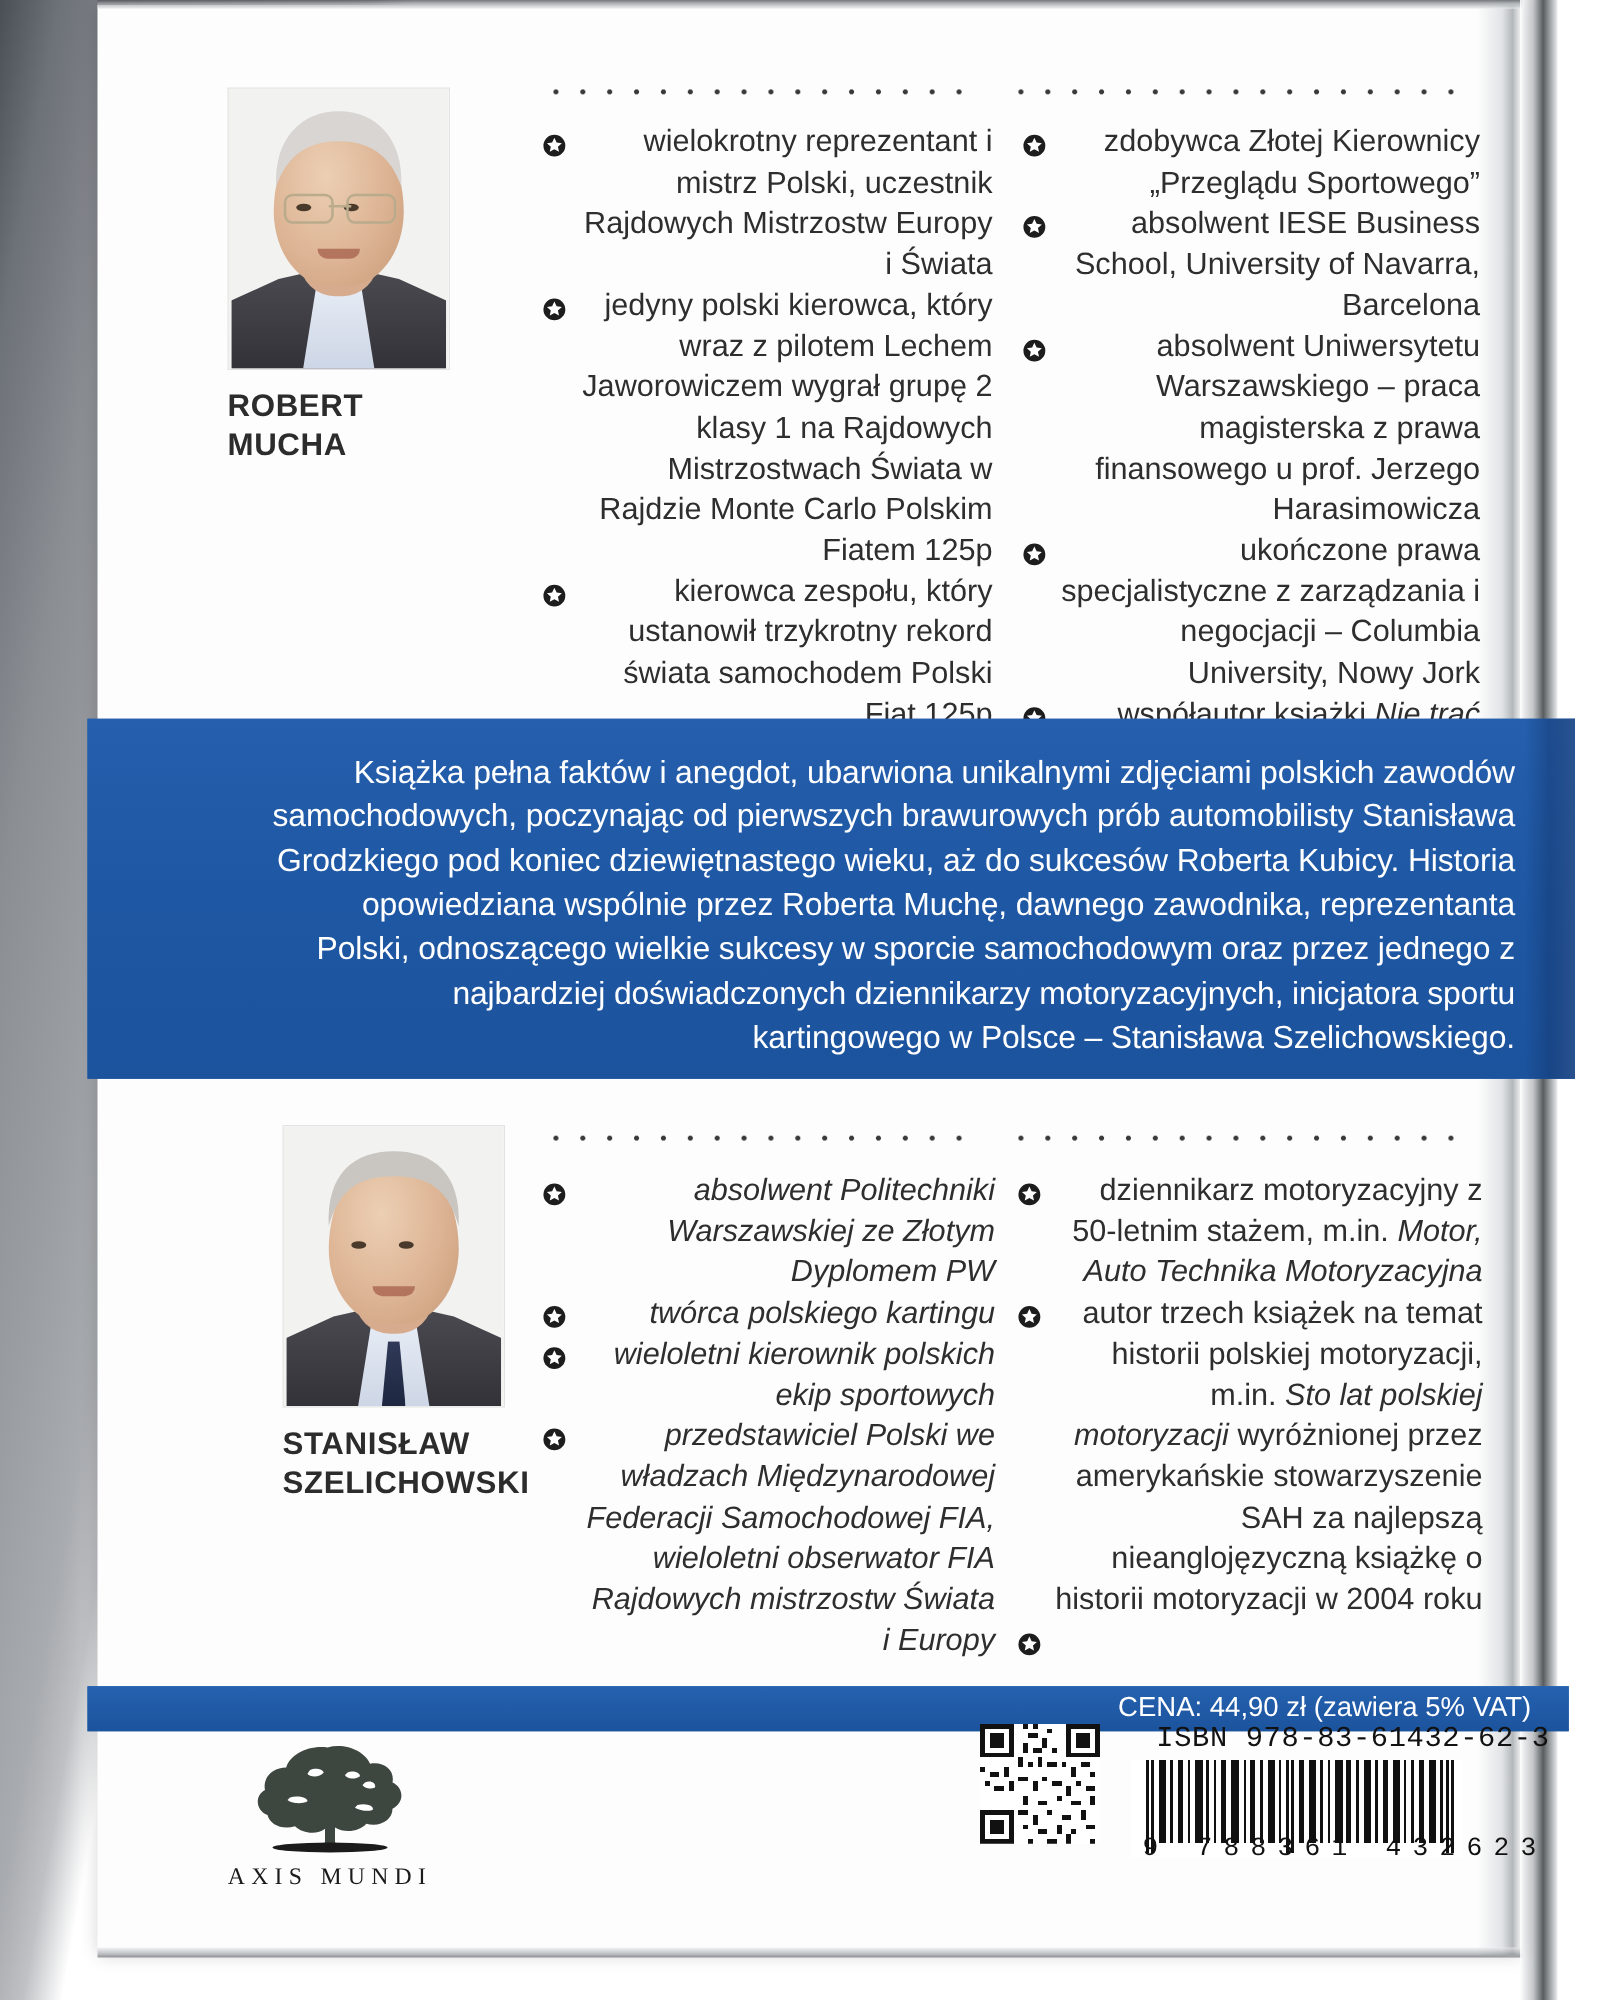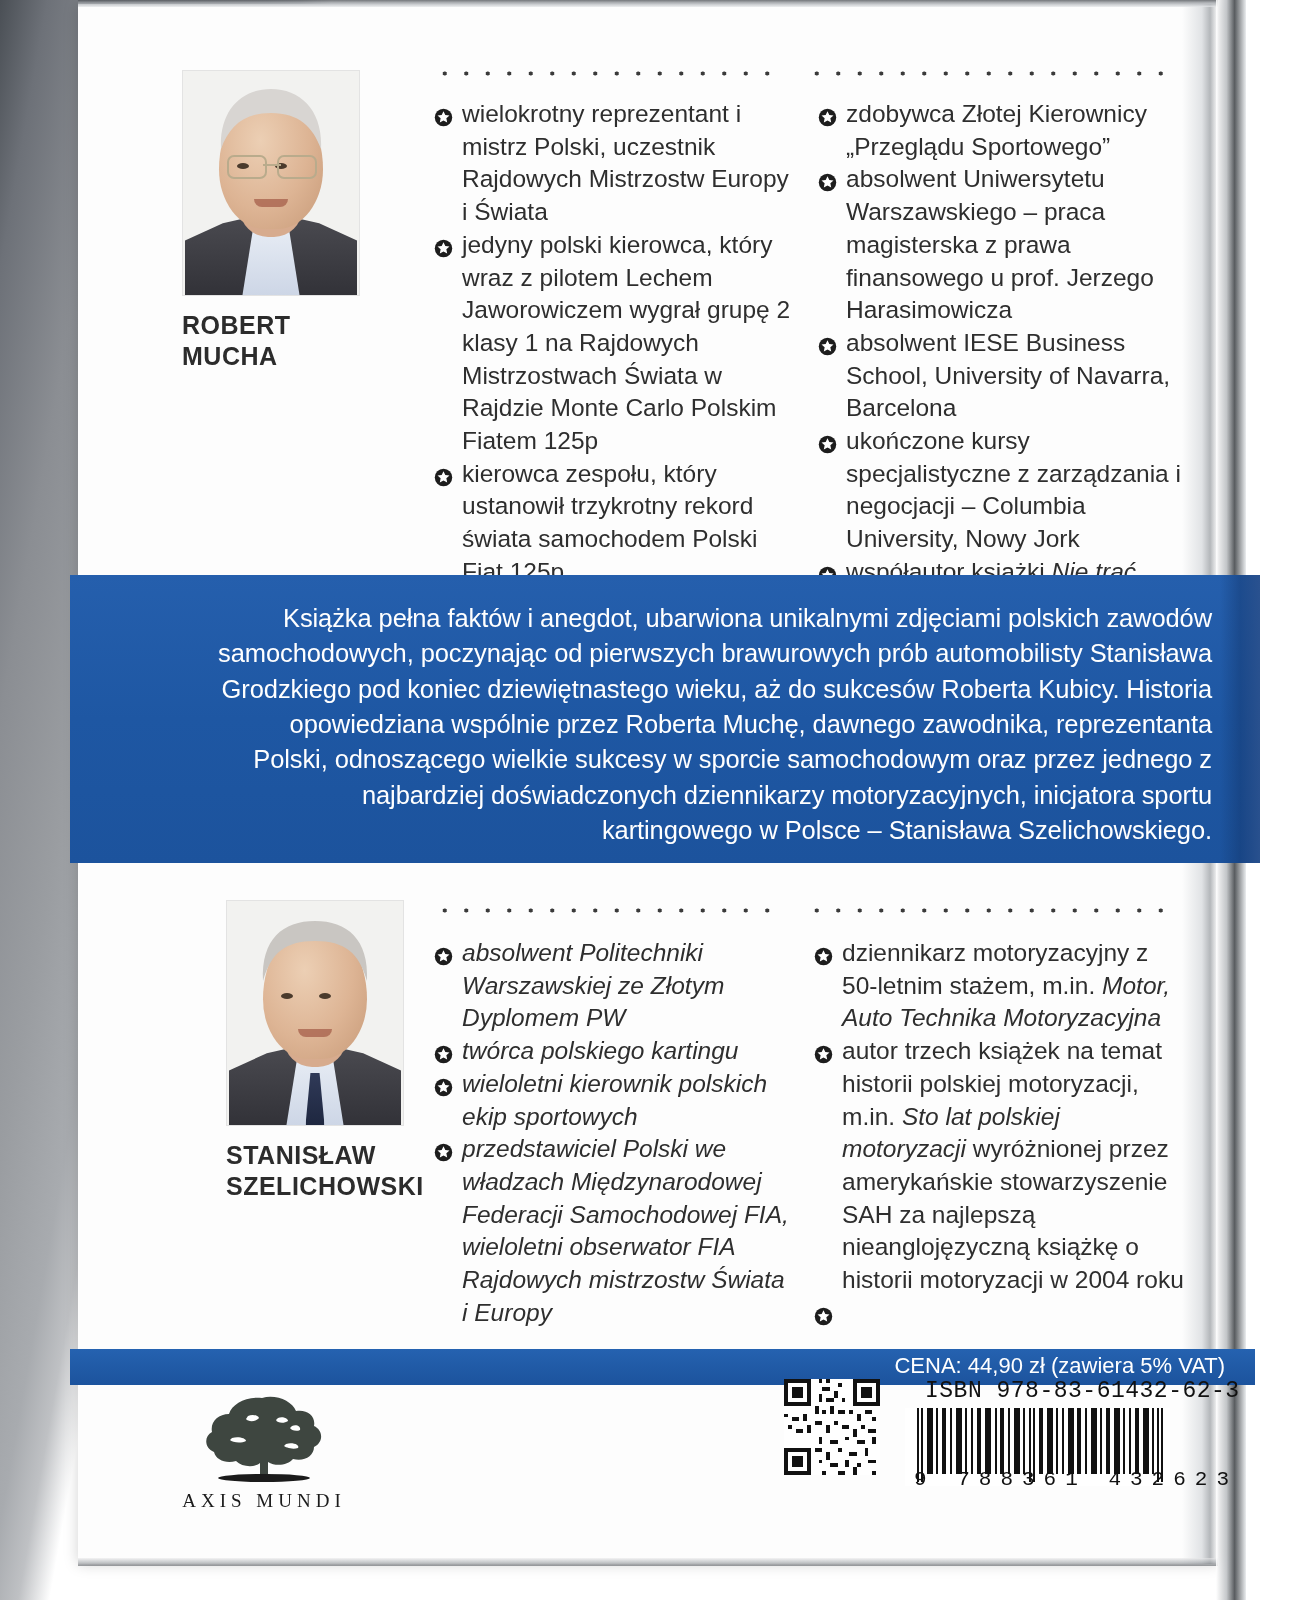--- a/index.html
+++ b/index.html
@@ -111,20 +111,21 @@
   }
 
   ul.bullets {
     list-style: none;
     margin: 0;
     padding: 0;
     font-size: 24.5px;
     line-height: 1.335;
     color: #2e2e2e;
     font-family: "Liberation Sans", sans-serif;
+    text-align: right;
   }
   ul.bullets li {
     position: relative;
     padding-left: 28px;
     margin-bottom: 0px;
   }
   ul.bullets li .star {
     position: absolute;
     left: 0;
     top: 5px;
@@ -247,29 +248,29 @@
     </ul>
 
   <ul class="bullets" style="position:absolute; left:818px; top:98px; width:366px;">
       <li><span class="star"><svg viewBox="0 0 20 20" width="19" height="19">
             <circle cx="10" cy="10" r="9.2" fill="#1d1d1d"></circle>
             <path fill="#ffffff" d="M10 3.4l1.9 4.0 4.4.5-3.3 3.0 0.9 4.3L10 13.1 6.1 15.2l0.9-4.3L3.7 7.9l4.4-.5z"></path>
           </svg></span><span>zdobywca Złotej Kierownicy „Przeglądu Sportowego”</span></li>
       <li><span class="star"><svg viewBox="0 0 20 20" width="19" height="19">
             <circle cx="10" cy="10" r="9.2" fill="#1d1d1d"></circle>
             <path fill="#ffffff" d="M10 3.4l1.9 4.0 4.4.5-3.3 3.0 0.9 4.3L10 13.1 6.1 15.2l0.9-4.3L3.7 7.9l4.4-.5z"></path>
+          </svg></span><span>absolwent IESE Business School, University of Navarra, Barcelona</span></li>
+      <li><span class="star"><svg viewBox="0 0 20 20" width="19" height="19">
+            <circle cx="10" cy="10" r="9.2" fill="#1d1d1d"></circle>
+            <path fill="#ffffff" d="M10 3.4l1.9 4.0 4.4.5-3.3 3.0 0.9 4.3L10 13.1 6.1 15.2l0.9-4.3L3.7 7.9l4.4-.5z"></path>
           </svg></span><span>absolwent Uniwersytetu Warszawskiego – praca magisterska z prawa finansowego u prof. Jerzego Harasimowicza</span></li>
       <li><span class="star"><svg viewBox="0 0 20 20" width="19" height="19">
             <circle cx="10" cy="10" r="9.2" fill="#1d1d1d"></circle>
             <path fill="#ffffff" d="M10 3.4l1.9 4.0 4.4.5-3.3 3.0 0.9 4.3L10 13.1 6.1 15.2l0.9-4.3L3.7 7.9l4.4-.5z"></path>
-          </svg></span><span>absolwent IESE Business School, University of Navarra, Barcelona</span></li>
-      <li><span class="star"><svg viewBox="0 0 20 20" width="19" height="19">
-            <circle cx="10" cy="10" r="9.2" fill="#1d1d1d"></circle>
-            <path fill="#ffffff" d="M10 3.4l1.9 4.0 4.4.5-3.3 3.0 0.9 4.3L10 13.1 6.1 15.2l0.9-4.3L3.7 7.9l4.4-.5z"></path>
-          </svg></span><span>ukończone kursy specjalistyczne z zarządzania i negocjacji – Columbia University, Nowy Jork</span></li>
+          </svg></span><span>ukończone prawa specjalistyczne z zarządzania i negocjacji – Columbia University, Nowy Jork</span></li>
       <li><span class="star"><svg viewBox="0 0 20 20" width="19" height="19">
             <circle cx="10" cy="10" r="9.2" fill="#1d1d1d"></circle>
             <path fill="#ffffff" d="M10 3.4l1.9 4.0 4.4.5-3.3 3.0 0.9 4.3L10 13.1 6.1 15.2l0.9-4.3L3.7 7.9l4.4-.5z"></path>
           </svg></span><span>współautor książki <i>Nie trać głowy za kierownicą</i> wraz z redaktorem Andrzejem Martynkinem</span></li>
     </ul>
 
   <div class="blue-band" style="left:70px; top:575px; width:1190px; height:288px;">
     <div class="edge"></div>
     <div class="desc-text" style="width:1000px; margin-left:108px;">Książka pełna faktów i anegdot, ubarwiona unikalnymi zdjęciami polskich zawodów samochodowych, poczynając od pierwszych brawurowych prób automobilisty Stanisława Grodzkiego pod koniec dziewiętnastego wieku, aż do sukcesów Roberta Kubicy. Historia opowiedziana wspólnie przez Roberta Muchę, dawnego zawodnika, reprezentanta Polski, odnoszącego wielkie sukcesy w sporcie samochodowym oraz przez jednego z najbardziej doświadczonych dziennikarzy motoryzacyjnych, inicjatora sportu kartingowego w Polsce – Stanisława Szelichowskiego.</div>
   </div>

